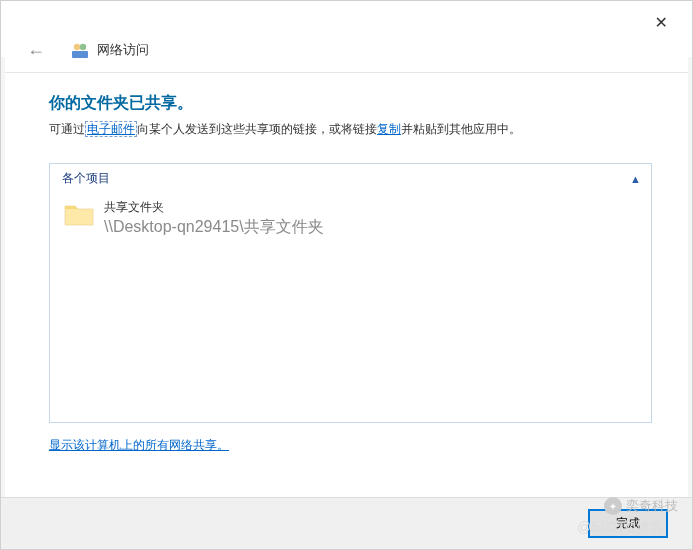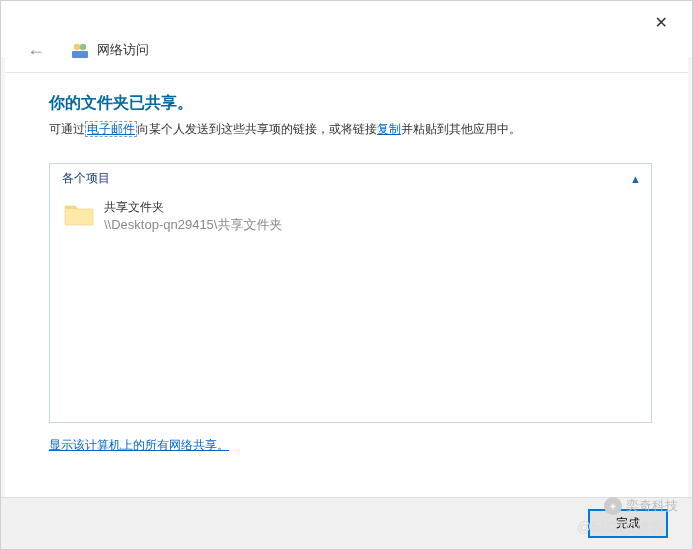--- a/index.html
+++ b/index.html
@@ -15,21 +15,21 @@
     .desc { font-size: 12px; color: #333; margin-bottom: 24px; line-height: 1.6; }
     .link { color: #0066cc; text-decoration: underline; cursor: pointer; }
     .link-dashed { border: 1px dashed #7a9fd6; padding: 0 1px; }
     .items-box { border: 1px solid #c5d7ea; margin-top: 10px; height: 260px; position: relative; }
     .items-header { display: flex; justify-content: space-between; align-items: center; padding: 6px 10px 6px 12px; font-size: 12px; color: #1a3c7a; }
     .collapse-arrow { color: #2b5fa9; font-size: 11px; cursor: pointer; }
     .item-row { display: flex; align-items: flex-start; padding: 6px 10px 6px 14px; }
     .folder-icon { width: 30px; height: 26px; margin-right: 10px; margin-top: 2px; flex-shrink: 0; }
     .item-texts { display: flex; flex-direction: column; }
     .item-name { font-size: 12px; color: #333; line-height: 1.4; }
-    .item-path { font-size: 13px; color: #8a8a8a; line-height: 1.4; }
+    .item-path { font-size: 16px; color: #8a8a8a; line-height: 1.4; }
     .show-all-link { font-size: 12px; color: #0066cc; text-decoration: underline; margin-top: 14px; display: inline-block; cursor: pointer; }
     .footer { position: absolute; bottom: 0; left: 0; right: 0; height: 52px; background: #f0f0f0; border-top: 1px solid #dcdcdc; display: flex; justify-content: flex-end; align-items: center; padding-right: 24px; }
     .done-btn { background: #e1e1e1; border: 2px solid #0078d7; padding: 4px 26px; font-size: 12px; cursor: pointer; }
     .watermark { position: absolute; bottom: 34px; right: 14px; font-size: 13px; color: #bbb; display: flex; align-items: center; gap: 4px; pointer-events: none; }
     .watermark2 { position: absolute; bottom: 12px; right: 28px; font-size: 14px; color: #ddd; pointer-events: none; margin-left: 22px; }
     .wm-icon { width: 18px; height: 18px; border-radius: 50%; background: #ccc; display: inline-flex; align-items: center; justify-content: center; font-size: 10px; color: #fff; }
     .sidegray { position: absolute; top: 56px; bottom: 0; width: 4px; background: #f5f5f5; }
     .sidegray.left { left: 0; }
     .sidegray.right { right: 0; }
   </style>

